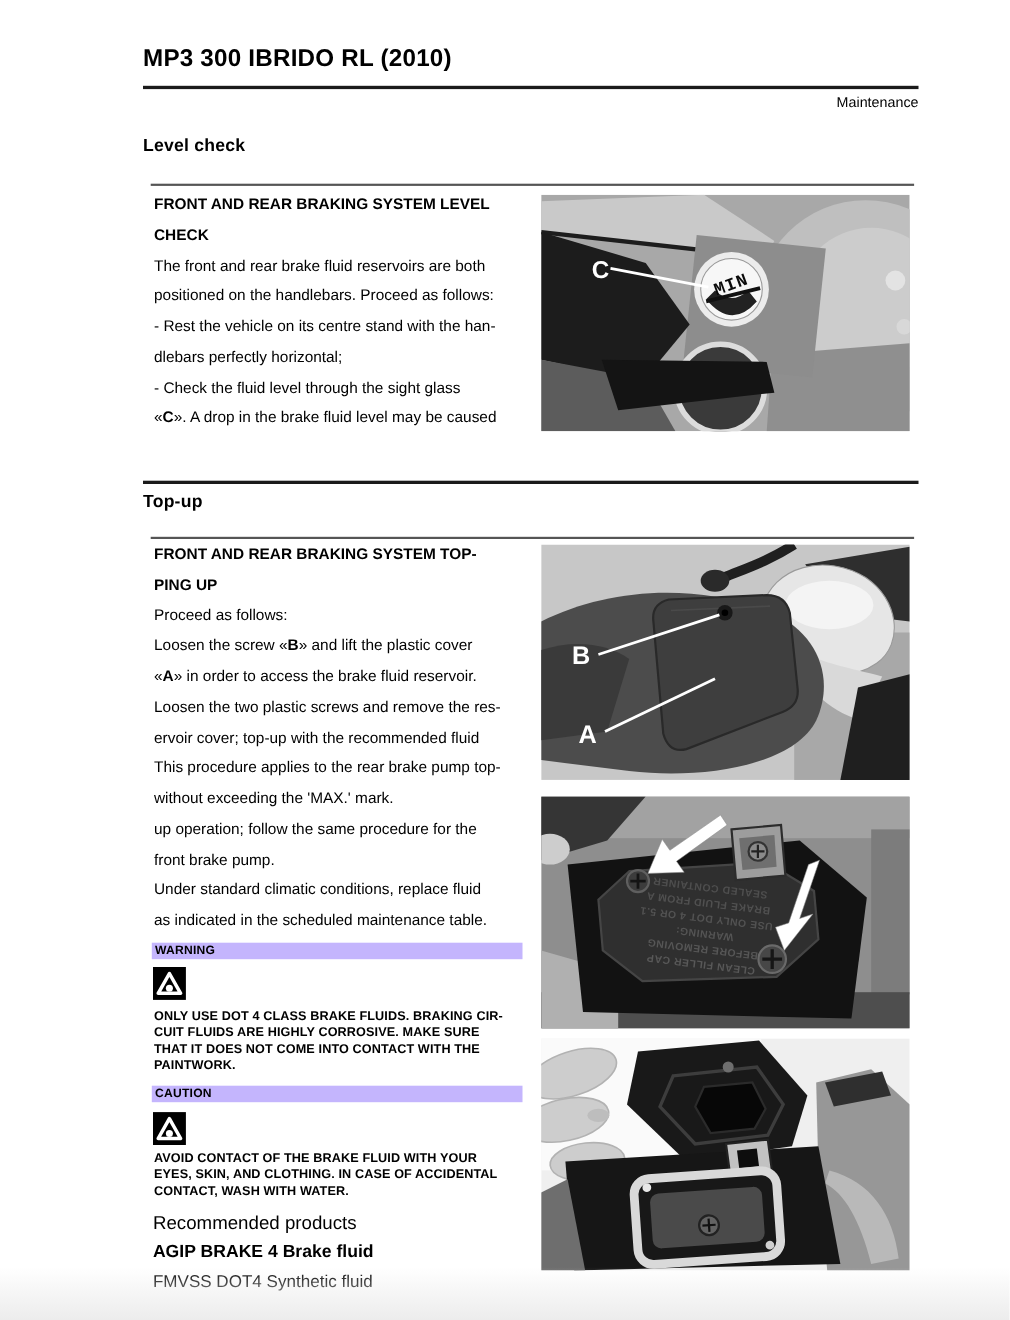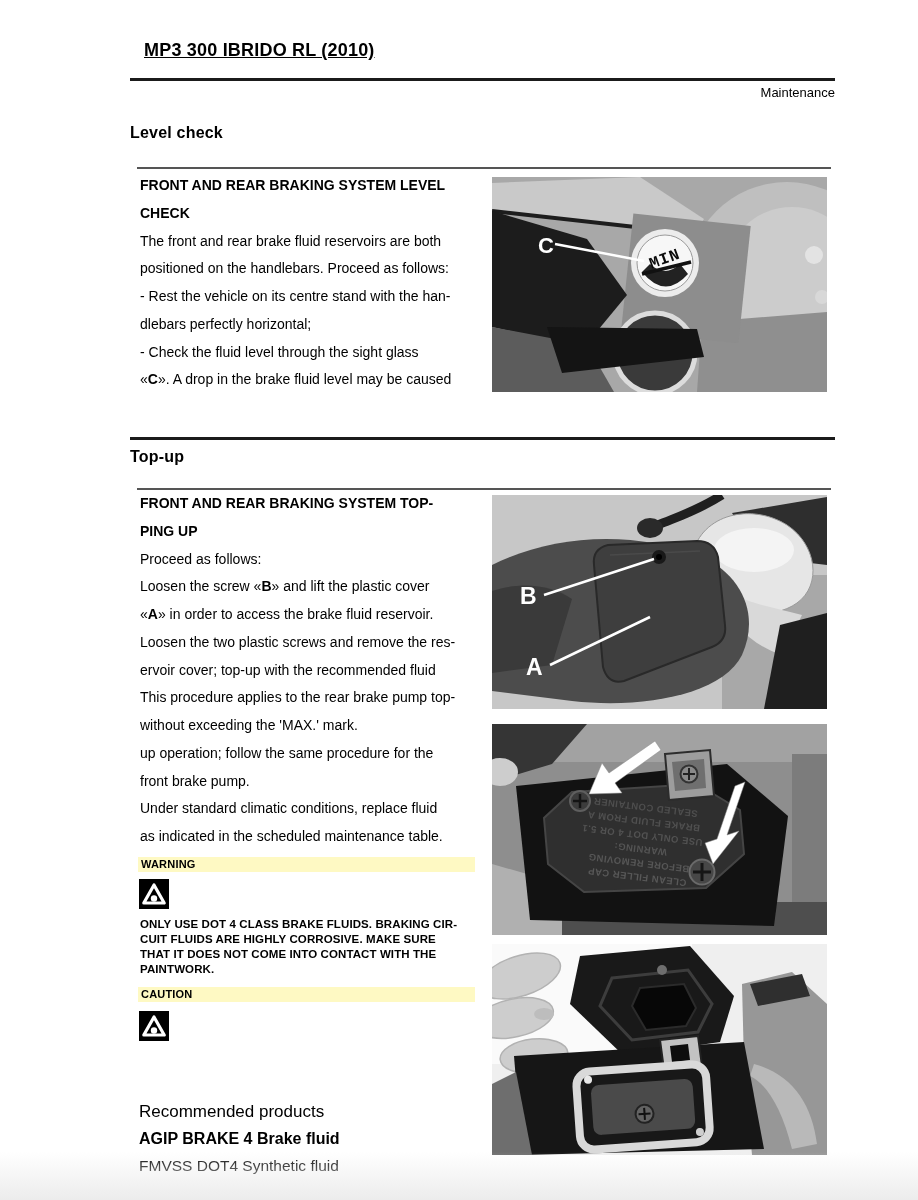--- a/index.html
+++ b/index.html
@@ -1,26 +1,26 @@
 <!DOCTYPE html>
 <html><head>
 <meta charset="utf-8">
 <style>
   html,body{margin:0;padding:0;background:#ffffff;}
   .page{position:relative;width:918px;height:1200px;background:#ffffff;overflow:hidden;
         font-family:"Liberation Sans",sans-serif;color:#000;}
-  .hdr-title{position:absolute;left:144px;top:40px;font-size:18px;font-weight:bold;letter-spacing:.2px;text-decoration:underline;}
+  .hdr-title{position:absolute;left:130px;top:40px;font-size:22px;font-weight:bold;letter-spacing:.2px;}
   .hdr-right{position:absolute;right:83px;top:57px;font-size:13px;margin-top:28px;}
   .rule{position:absolute;left:130px;width:705px;height:3px;background:#1b1b1b;}
   .thinrule{position:absolute;left:137px;width:694px;height:1.5px;background:#555;}
   .sec-heading{position:absolute;left:130px;margin:0;font-size:16px;font-weight:bold;letter-spacing:.2px;}
   .tblock{position:absolute;left:140px;width:346px;}
   .tline{font-size:14px;line-height:27.75px;white-space:nowrap;}
   .tline .b{font-weight:bold;}
-  .banner{position:absolute;left:138px;width:337px;height:15px;background:#fef9c3;
+  .banner{position:absolute;left:138px;width:337px;height:15px;background:#c4b5fd;
           font-size:11px;font-weight:bold;line-height:15px;padding-left:3px;box-sizing:border-box;letter-spacing:.2px;}
   .warn-icon{position:absolute;left:139px;width:30px;height:30px;}
   .warnblock{position:absolute;left:140px;width:346px;}
   .warnblock .tline{font-size:11.5px;line-height:15px;font-weight:bold;letter-spacing:.1px;}
   .rec-h{position:absolute;left:139px;font-size:17px;font-weight:normal;}
   .rec-p{position:absolute;left:139px;font-size:16px;font-weight:bold;}
   .rec-s{position:absolute;left:139px;font-size:15.5px;}
   .fig{position:absolute;left:492px;width:335px;}
   .fig svg{display:block;}
   .fade{position:absolute;left:0;bottom:0;width:918px;height:48px;
@@ -201,19 +201,24 @@
     </div>
 
   <div class="banner" style="top:987px">CAUTION</div>
   <div class="warn-icon" style="top:1011px">
     <svg width="30" height="30" viewBox="0 0 30 30">
       <rect width="30" height="30" fill="#000000"></rect>
       <path d="M15 6 L25.2 24 L4.8 24 Z" fill="none" stroke="#ffffff" stroke-width="3.2" stroke-linejoin="round"></path>
       <circle cx="15" cy="19.5" r="3.2" fill="#ffffff"></circle>
     </svg>
   </div>
+  <div class="warnblock" style="top:1046px">
+      <div class="tline">AVOID CONTACT OF THE BRAKE FLUID WITH YOUR</div>
+      <div class="tline">EYES, SKIN, AND CLOTHING. IN CASE OF ACCIDENTAL</div>
+      <div class="tline">CONTACT, WASH WITH WATER.</div>
+    </div>
 
   <div class="rec-h" style="top:1102px">Recommended products</div>
   <div class="rec-p" style="top:1130px">AGIP BRAKE 4 Brake fluid</div>
   <div class="rec-s" style="top:1157px">FMVSS DOT4 Synthetic fluid</div>
 
   <div class="fade"></div>
 </div>
 
 </body></html>

